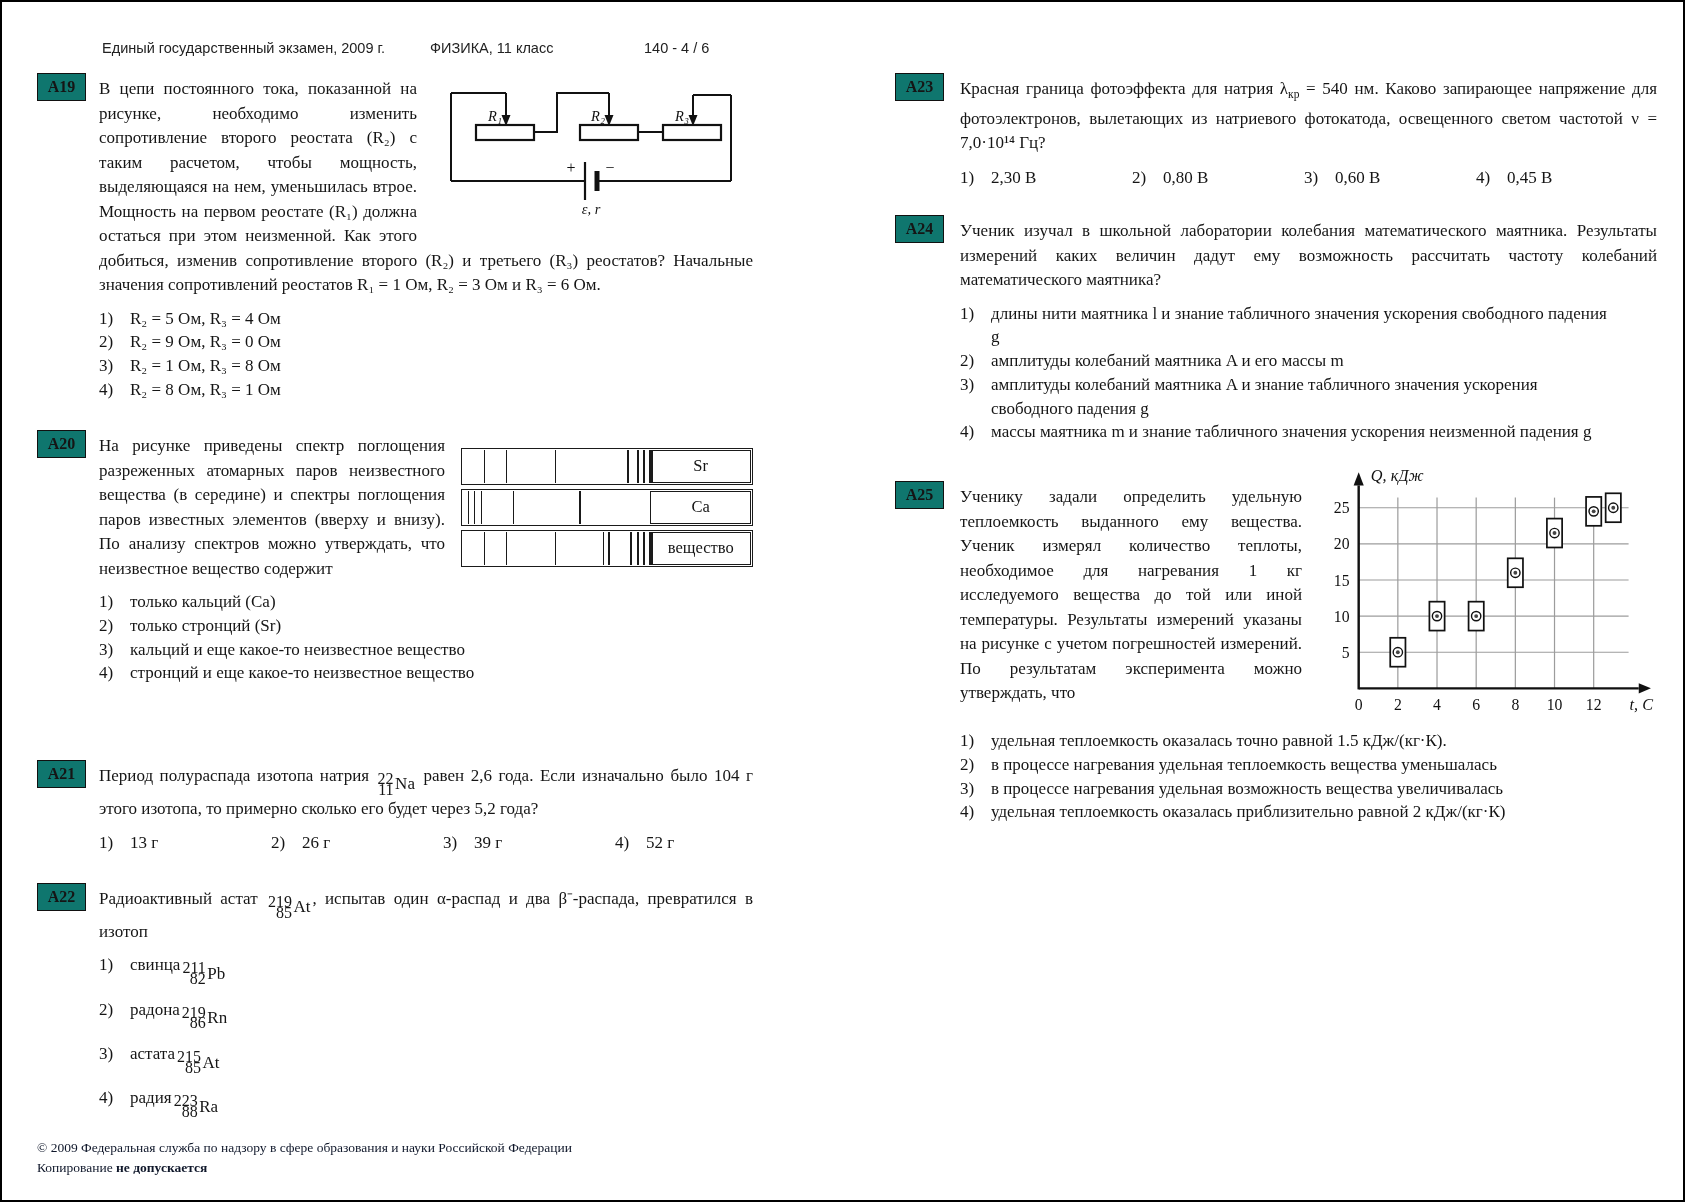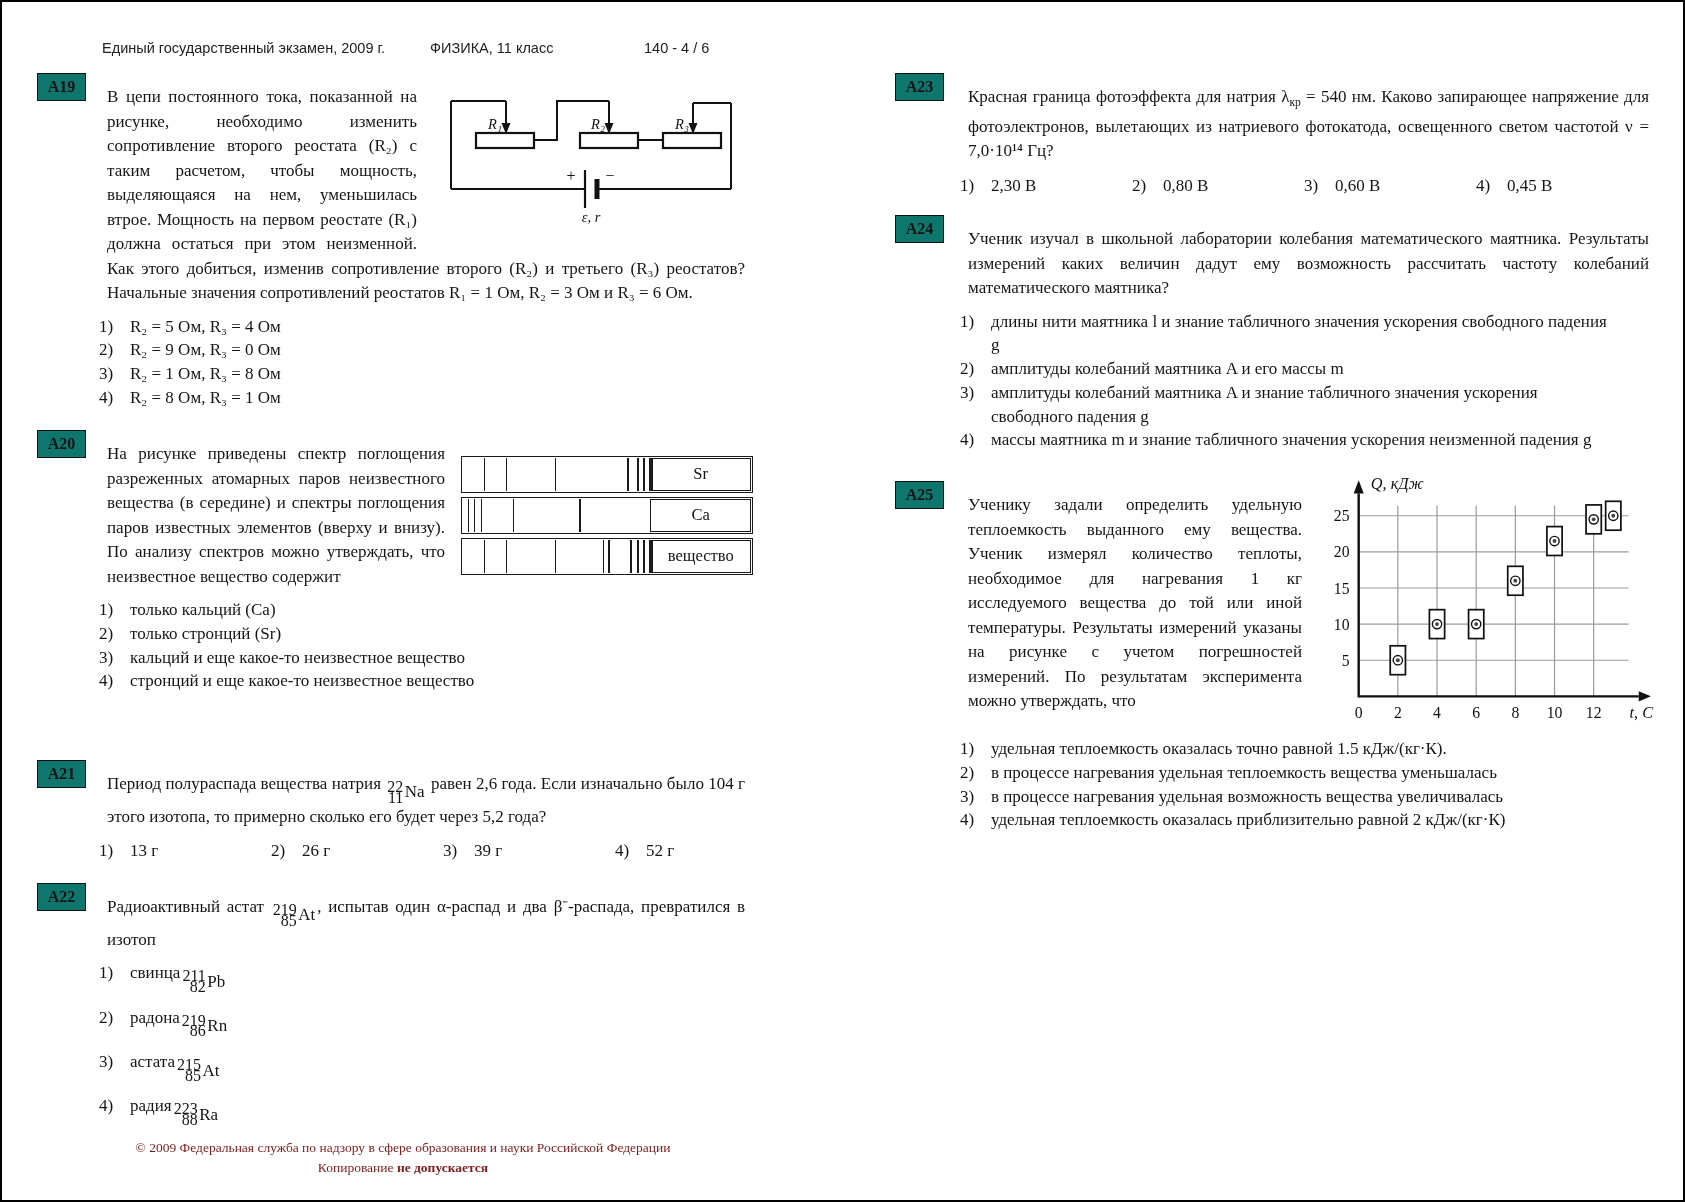--- a/index.html
+++ b/index.html
@@ -18,21 +18,21 @@
   .col-left{left:35px; width:716px;}
   .col-right{left:893px; width:762px;}
 
   .question{position:absolute; left:0; width:100%;}
   .qlabel{
     position:absolute; left:0; top:-4px; width:47px; height:26px; line-height:26px;
     text-align:center; border:1.6px solid #111; font-weight:bold; font-size:16px; background:#0f766e;
   }
   .qbody{padding-left:62px; font-size:17px; line-height:24.5px;}
   .col-right .qbody{padding-left:65px;}
-  .qtext{margin:8px; text-align:justify;}
+  .qtext{margin:0; text-align:justify;}
   .opts{margin-top:9px;}
   .opt{display:flex; line-height:23.8px;}
   .onum{flex:none; width:31px;}
   .otext{flex:1 1 auto;}
   .opts-row{display:flex; margin-top:10px;}
   .opt-h{display:flex; width:172px;}
   .opt-h:last-child{width:auto;}
 
   
   .isotope{display:inline-flex; align-items:center; vertical-align:-3px; margin:0 2px;}
@@ -60,21 +60,21 @@
   
   .fig-chart{float:right; width:345px; height:262px; margin:-22px 0 4px 10px;}
   .fig-chart svg{display:block; width:100%; height:100%;}
   .fig-chart text{font-family:"Liberation Serif",serif; font-size:15.5px; fill:#111;}
   .fig-chart text.axis-title{font-style:italic; font-size:16px;}
 
   .q-a24 .opts{max-width:658px;}
   .clear{clear:both;}
 
   
-  .footer{position:absolute; left:35px; top:1136px; width:732px; text-align:center; font-size:13.5px; color:#7f1d1d; line-height:20px;}
+  .footer{position:absolute; left:35px; top:1136px; width:732px; font-size:13.5px; color:#0f172a; line-height:20px;}
 </style>
 </head>
 <body>
 
 <div class="page">
 
   <div class="hdr">
     <span class="hdr-exam">Единый государственный экзамен, 2009 г.</span>
     <span class="hdr-subject">ФИЗИКА, 11 класс</span>
     <span class="hdr-page">140 - 4 / 6</span>
@@ -197,21 +197,21 @@
               <span class="onum">4)</span>
               <span class="otext">стронций и еще какое-то неизвестное вещество</span>
             </div>
         </div>
       </div>
     </section>
 
     <section class="question q-a21" style="top:687px;">
       <div class="qlabel">А21</div>
       <div class="qbody">
-        <p class="qtext"><span>Период полураспада вещества натрия </span><span class="isotope">
+        <p class="qtext"><span>Период полураспада изотопа натрия </span><span class="isotope">
               <span class="iso-nums">
                 <span>22</span>
                 <span>11</span>
               </span>
               <span class="iso-sym">Na</span>
             </span><span> равен 2,6 года. Если изначально было 104 г этого изотопа, то примерно сколько его будет через 5,2 года?</span></p>
         <div class="opts-row">
           <span class="opt-h">
               <span class="onum">1)</span>
               <span>13 г</span>

